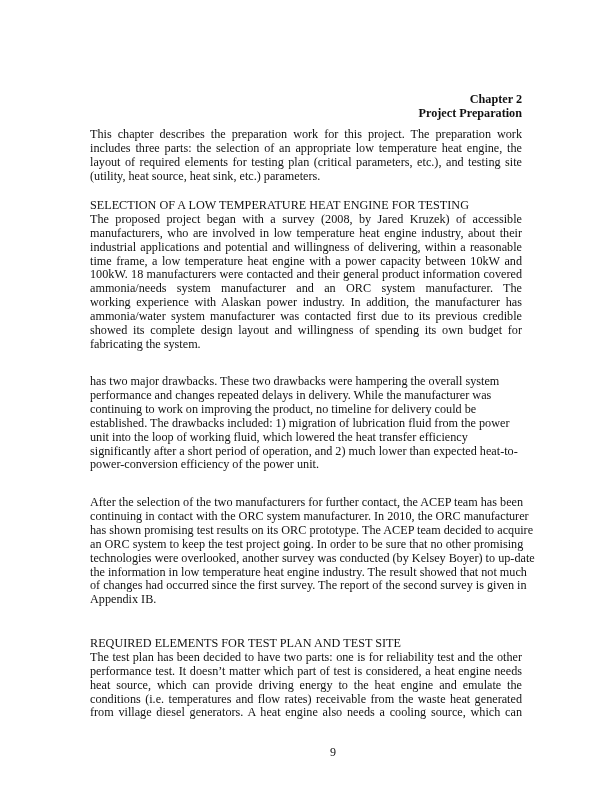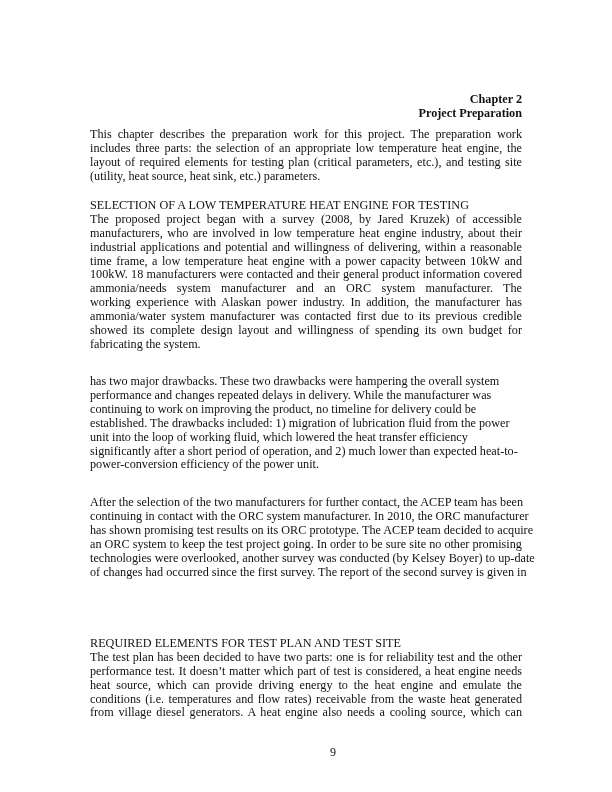--- a/index.html
+++ b/index.html
@@ -52,23 +52,25 @@
     <span class="line">established.  The drawbacks included: 1) migration of lubrication fluid from the power</span>
     <span class="line">unit into the loop of working fluid, which lowered the heat transfer efficiency</span>
     <span class="line">significantly after a short period of operation, and 2)  much lower than expected heat-to-</span>
     <span class="line">power-conversion efficiency of the power unit.</span>
   </div>
 
   <div class="para" style="top:496px;">
     <span class="line">After the selection of the two manufacturers for further contact, the ACEP team has been</span>
     <span class="line">continuing in contact with the ORC system manufacturer. In 2010, the ORC manufacturer</span>
     <span class="line">has shown promising test results on its ORC prototype. The ACEP team decided to acquire</span>
-    <span class="line">an ORC system to keep the test project going. In order to be sure site no other promising</span>
+    <span class="line">an ORC system to keep the test project going. In order to be sure that no other promising</span>
     <span class="line">technologies were overlooked, another survey was conducted (by Kelsey Boyer) to up-date</span>
+    <span class="line">the information in low temperature heat engine industry. The result showed that not much</span>
     <span class="line">of changes had occurred since the first survey. The report of the second survey is given in</span>
+    <span class="line">Appendix IB.</span>
   </div>
 
   <div class="para" style="top:637px;">
     <span class="line heading">REQUIRED ELEMENTS FOR TEST PLAN AND TEST SITE</span>
     <span class="jline">The test plan has been decided to have two parts: one is for reliability test and the other</span>
     <span class="jline">performance test. It doesn’t matter which part of test is considered, a heat engine needs a</span>
     <span class="jline">heat source, which can provide driving energy to the heat engine and emulate the heating</span>
     <span class="jline">conditions (i.e. temperatures and flow rates) receivable from the waste heat generated</span>
     <span class="jline">from village diesel generators. A heat engine also needs a cooling source, which can</span>
   </div>

